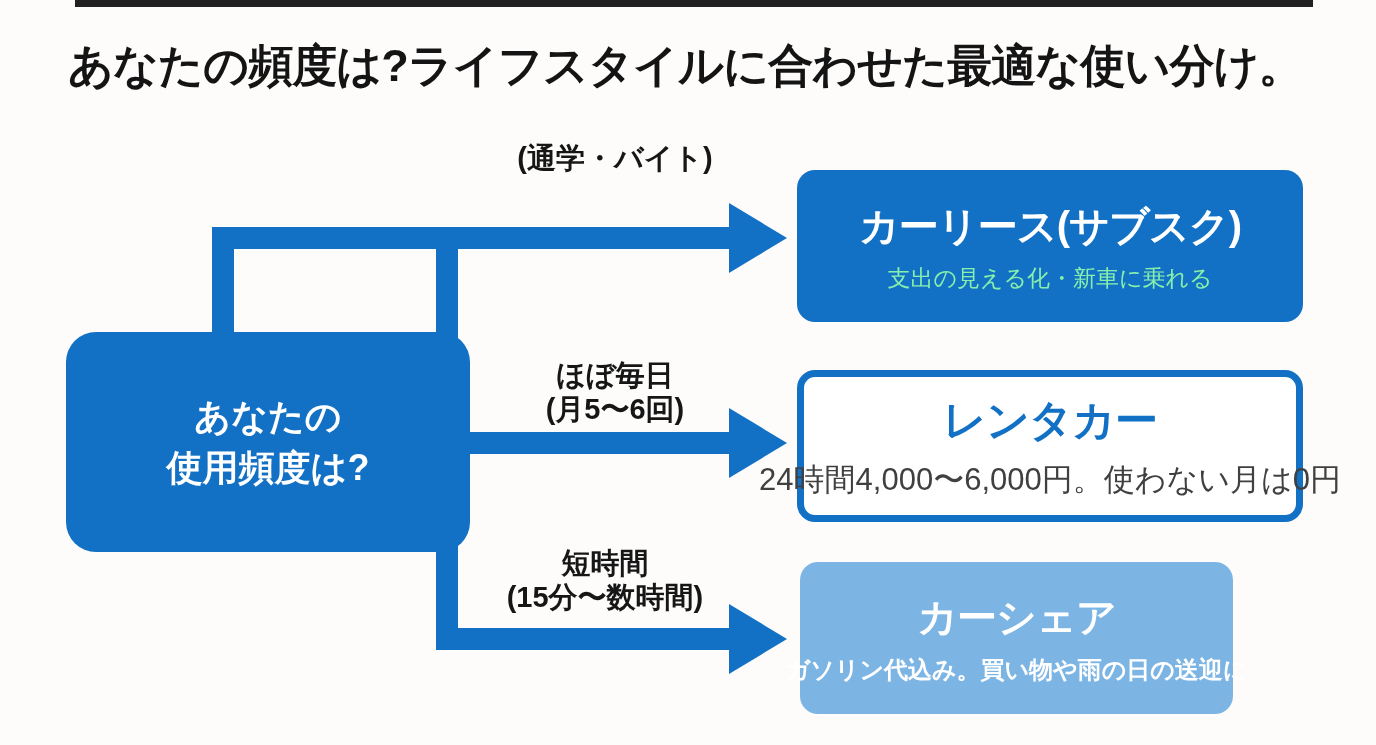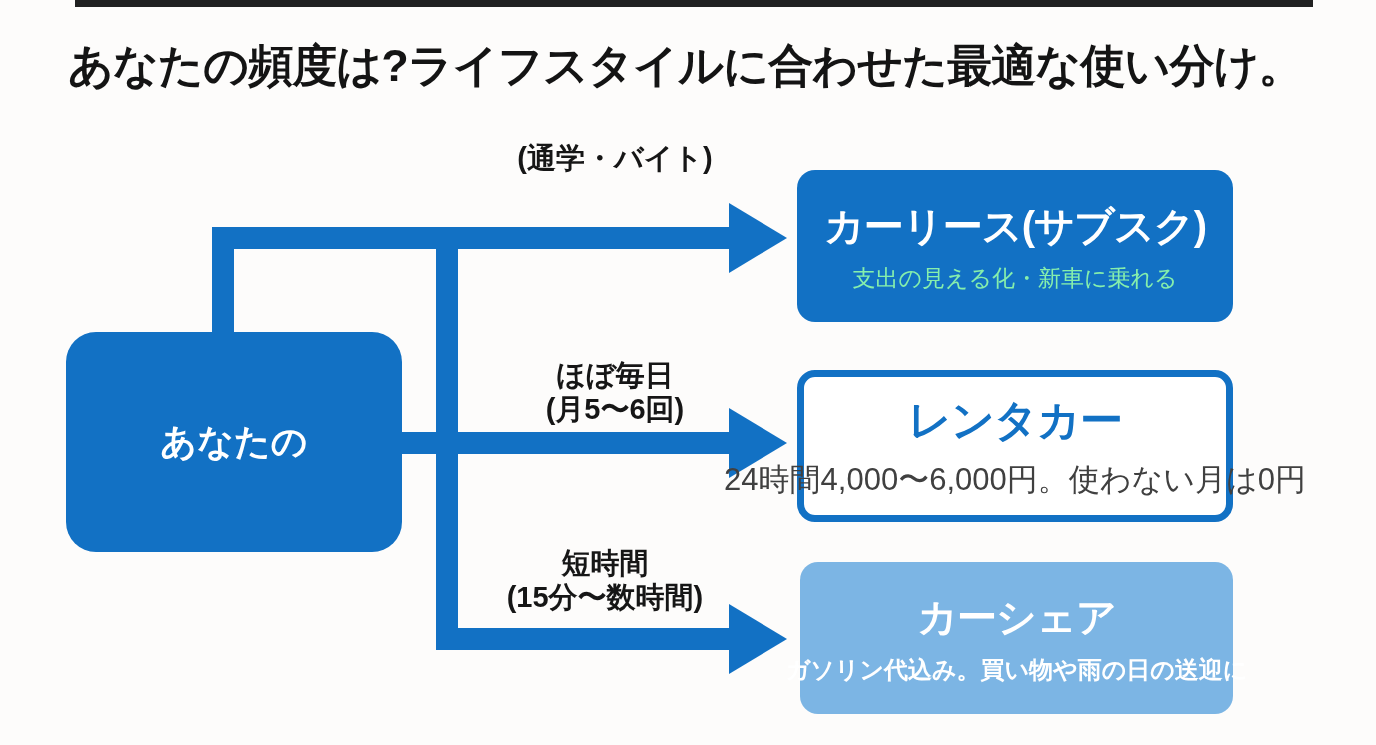--- a/index.html
+++ b/index.html
@@ -33,37 +33,37 @@
     position: absolute; width: 0; height: 0;
     border-top: 35px solid transparent;
     border-bottom: 35px solid transparent;
     border-left: 58px solid #1271c4;
   }
   #arrow-head-1 { left: 729px; top: 203px; }
   #arrow-head-2 { left: 729px; top: 408px; }
   #arrow-head-3 { left: 729px; top: 604px; }
   
   .root-node {
-    position: absolute; left: 66px; top: 332px; width: 336px; height: 220px;
+    position: absolute; left: 66px; top: 332px; width: 404px; height: 220px;
     background: #1271c4; border-radius: 30px;
     display: flex; flex-direction: column; align-items: center; justify-content: center;
     color: #ffffff; font-size: 36px; font-weight: 800; line-height: 1.42;
     text-align: center;
   }
   
   .cond {
     position: absolute; width: 340px; text-align: center;
     color: #161616; font-size: 29px; font-weight: 800; line-height: 1.16;
   }
   #cond-1 { left: 445px; top: 142px; }
   #cond-2 { left: 445px; top: 359px; }
   #cond-3 { left: 435px; top: 547px; }
   
   .result {
-    position: absolute; width: 436px; height: 152px;
+    position: absolute; width: 506px; height: 152px;
     border-radius: 18px; box-sizing: border-box;
     display: flex; flex-direction: column; align-items: center; justify-content: center;
     text-align: center; gap: 9px;
   }
   #result-1 { left: 797px; top: 170px; background: #1271c4; }
   #result-1 .result-title { color: #ffffff; font-size: 40px; font-weight: 900; letter-spacing: -1px; }
   #result-1 .result-subtitle { color: #86efac; font-size: 23px; font-weight: 400; }
   #result-2 { left: 797px; top: 370px; background: #ffffff; border: 7px solid #1271c4; }
   #result-2 .result-title { color: #1271c4; font-size: 43px; font-weight: 900; letter-spacing: -1px; }
   #result-2 .result-subtitle { color: #404040; font-size: 31px; font-weight: 400; }
@@ -85,20 +85,21 @@
   <div class="riser" id="riser-b"></div>
   <div class="shaft" id="shaft-1"></div>
   <div class="shaft" id="shaft-2"></div>
   <div class="shaft" id="shaft-3"></div>
   <div class="arrow-head" id="arrow-head-1"></div>
   <div class="arrow-head" id="arrow-head-2"></div>
   <div class="arrow-head" id="arrow-head-3"></div>
 
   <div class="root-node">
     <span>あなたの</span>
+    <span>使用頻度は?</span>
   </div>
 
   <div class="cond" id="cond-1">
     <div>(通学・バイト)</div>
   </div>
   <div class="cond" id="cond-2">
     <div>ほぼ毎日</div>
     <div>(月5〜6回)</div>
   </div>
   <div class="cond" id="cond-3">

